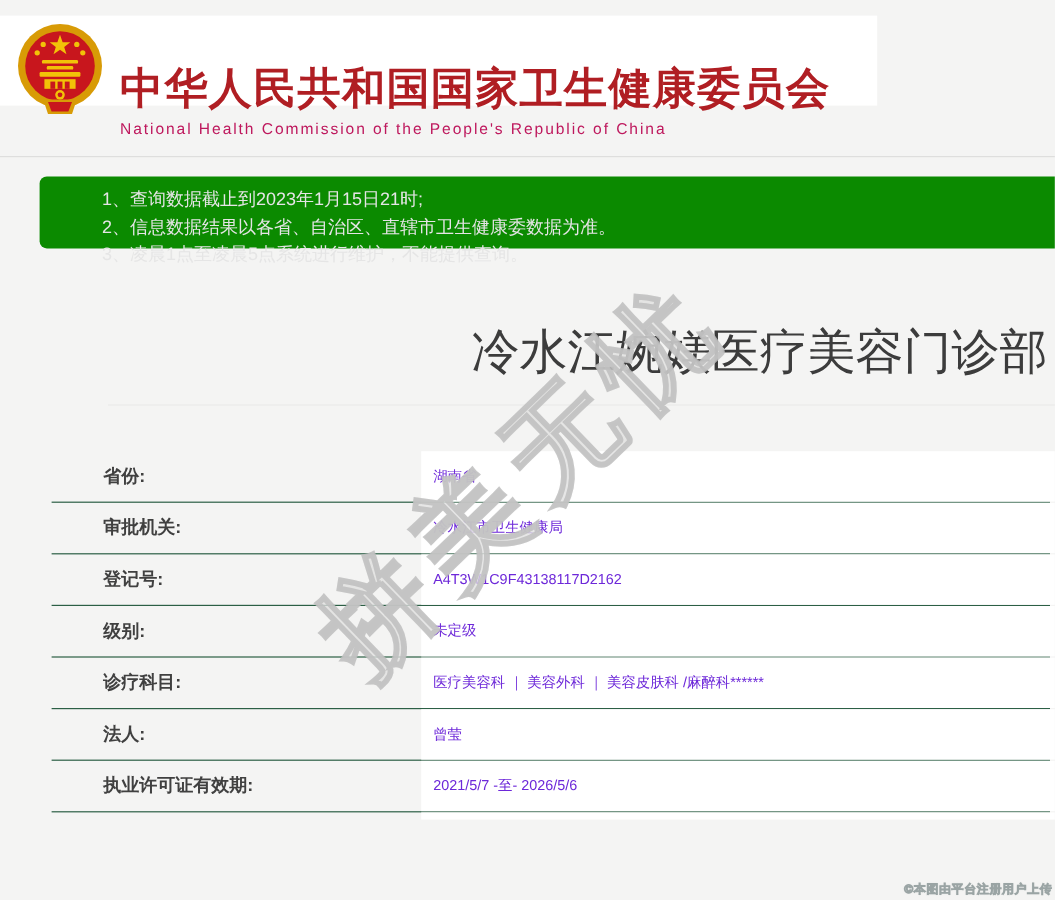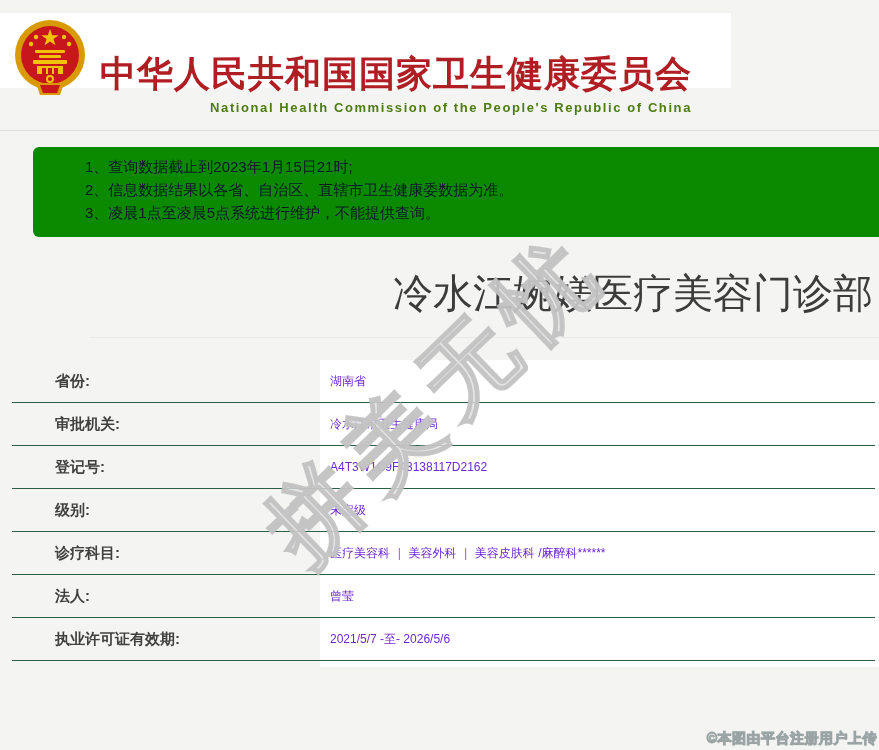--- a/index.html
+++ b/index.html
@@ -17,50 +17,50 @@
     position:absolute; top:13px; left:0; width:731px; height:75px;
     background:#ffffff;
   }
   .emblem { position:absolute; left:12px; top:4px; width:76px; height:80px; }
   .header-titles { position:absolute; left:100px; top:6px; }
   .header-cn {
     font-size:36px; font-weight:bold; color:#b01e23;
     letter-spacing:1px; line-height:42px; white-space:nowrap;margin-top:34px;
   }
   .header-en {
-    font-size:13px; font-weight:bold; color:#4d7c0f;
-    letter-spacing:1.6px; margin-top:5px; white-space:nowrap;text-align:right;
+    font-size:13px; font-weight:normal; color:#be185d;
+    letter-spacing:1.6px; margin-top:5px; white-space:nowrap;
   }
   .top-divider {
     position:absolute; top:130px; left:0; width:879px; height:1px;
     background:#dededd;
   }
 
   
   .notice-box {
-    position:absolute; top:147px; left:33px; right:0; height:90px;
+    position:absolute; top:147px; left:33px; right:0; height:60px;
     background:#0b8a00; border-radius:6px 0 0 6px;
-    color:#0f172a; font-size:15px; line-height:23px;
+    color:#e5e5e5; font-size:15px; line-height:23px;
     padding:8px 10px 0 52px;
   }
   .notice-line { white-space:nowrap; }
 
   
   .result-title {
     position:absolute; top:266px; left:0; right:6px;
     text-align:right; font-size:40px; font-weight:400;
     color:#3c3c3c; white-space:nowrap;
   }
   .pre-table-divider {
     position:absolute; top:337px; left:90px; right:0; height:1px;
     background:#eaeae9;
   }
 
   
-  .info-table { position:absolute; top:360px; left:0; right:0; }
+  .info-table { position:absolute; top:376px; left:0; right:0;padding-left:31px; }
   .row {
     position:relative; height:43px;
     margin-left:12px; margin-right:4px;
     border-bottom:1px solid #2c5f45;
   }
   .row .value-bg {
     position:absolute; left:308px; top:0; bottom:0; right:-4px;
     background:#ffffff;
   }
   .row .label {
@@ -79,21 +79,21 @@
     line-height:120px; text-align:center;
     transform:rotate(-44deg);
     font-size:92px; font-weight:bold; letter-spacing:14px;
     color:rgba(255,255,255,0.45);
     -webkit-text-stroke:2px rgba(190,190,190,0.85);
     text-shadow:0 0 1px rgba(180,180,180,0.6);
     z-index:5; pointer-events:none; white-space:nowrap;
   }
   .watermark-corner {
     position:absolute; right:2px; bottom:2px;
-    font-size:14px; font-weight:bold; letter-spacing:0.5px;
+    font-size:10px; font-weight:normal; letter-spacing:0.5px;
     color:rgba(255,255,255,0.85);
     -webkit-text-stroke:1px #9aa4a4;
     text-shadow:0 0 1px rgba(140,150,150,0.8);
     z-index:6; white-space:nowrap;
   }
 </style>
 </head>
 <body>
 
 <div class="header-box">

